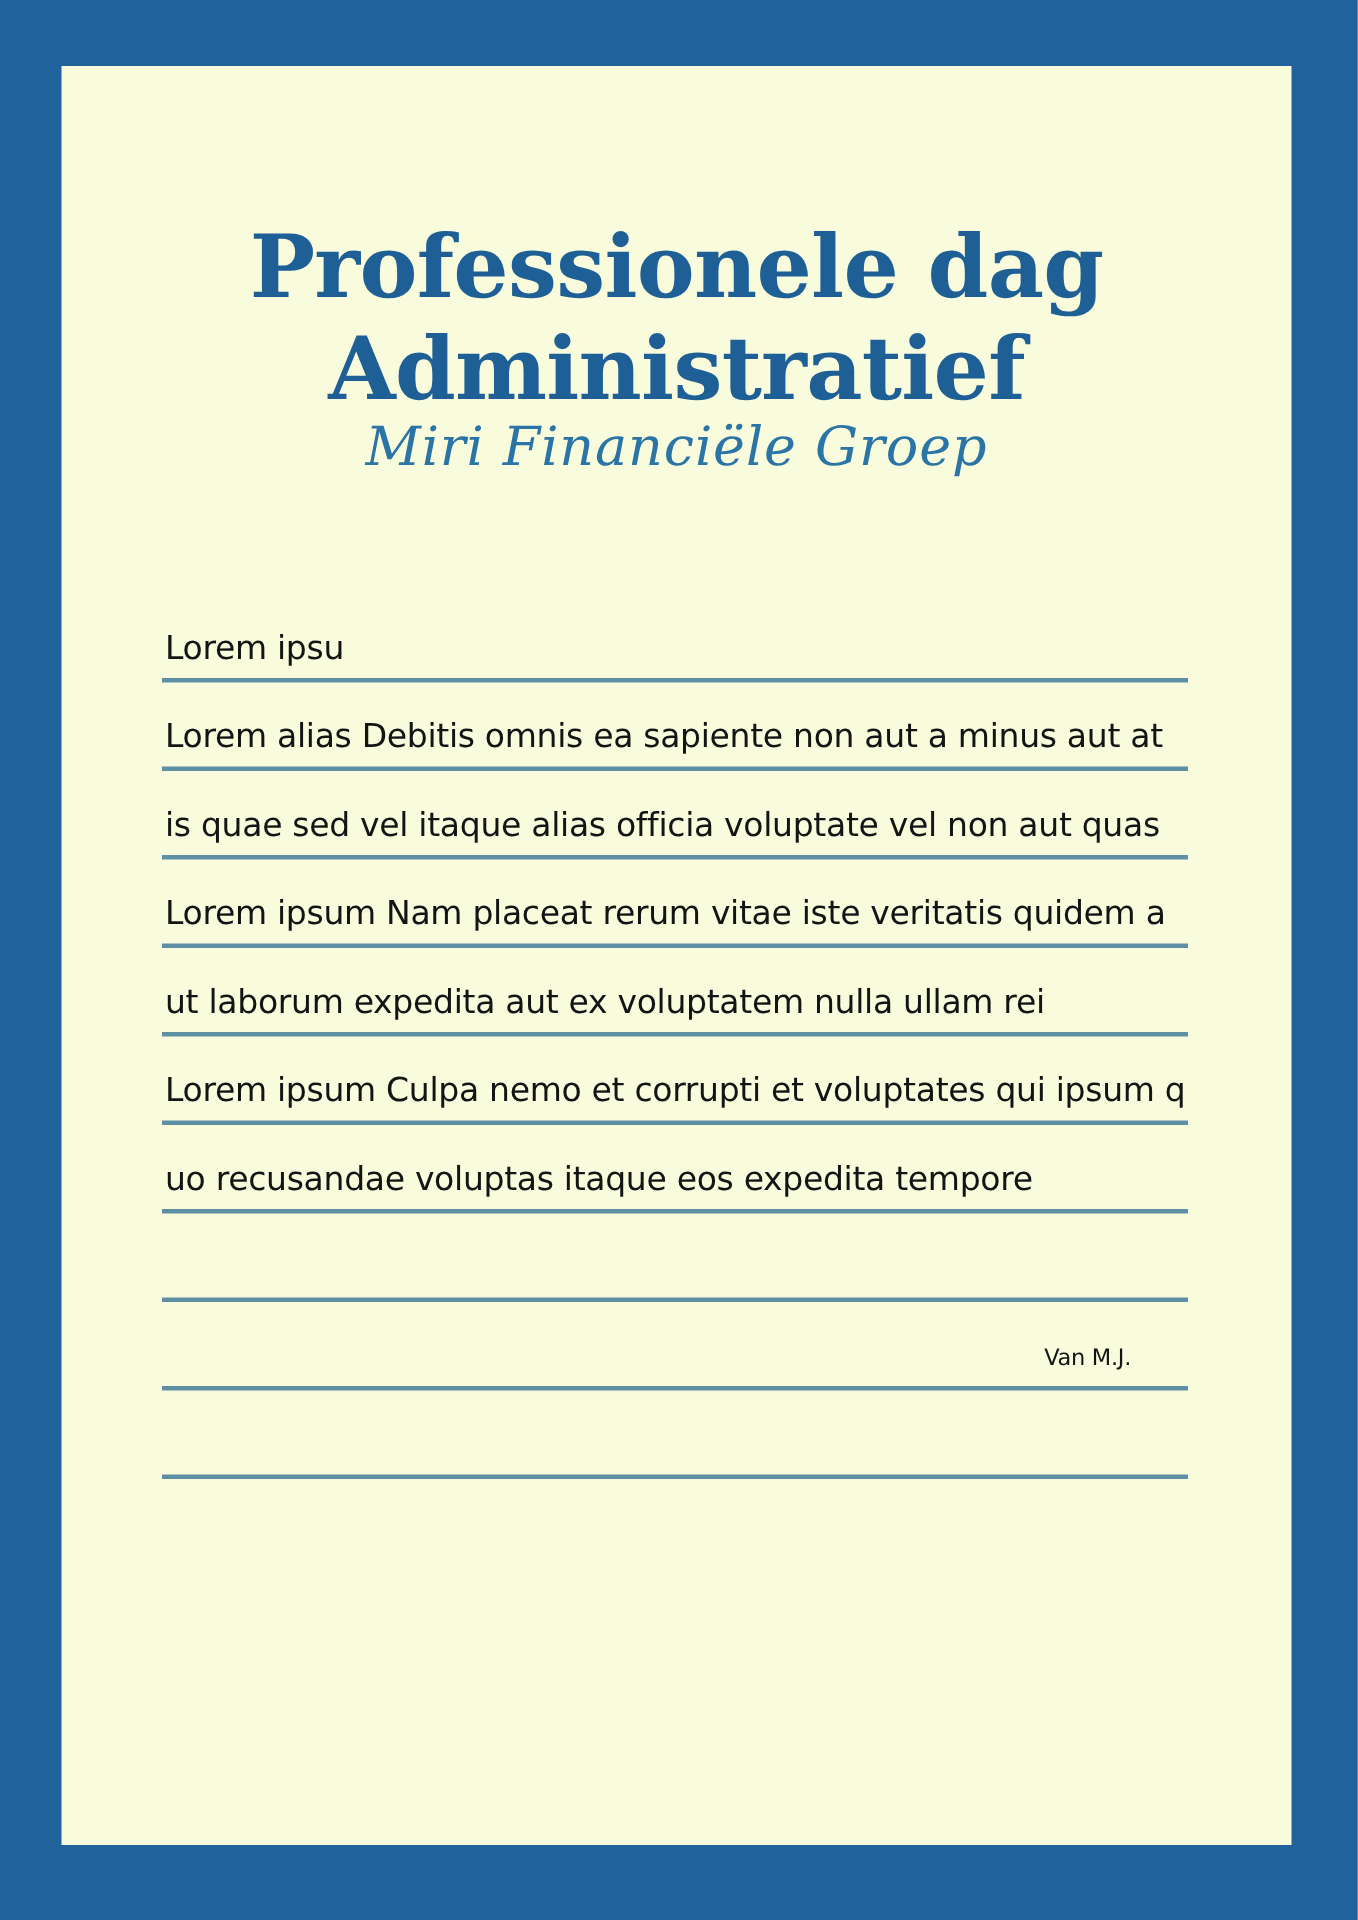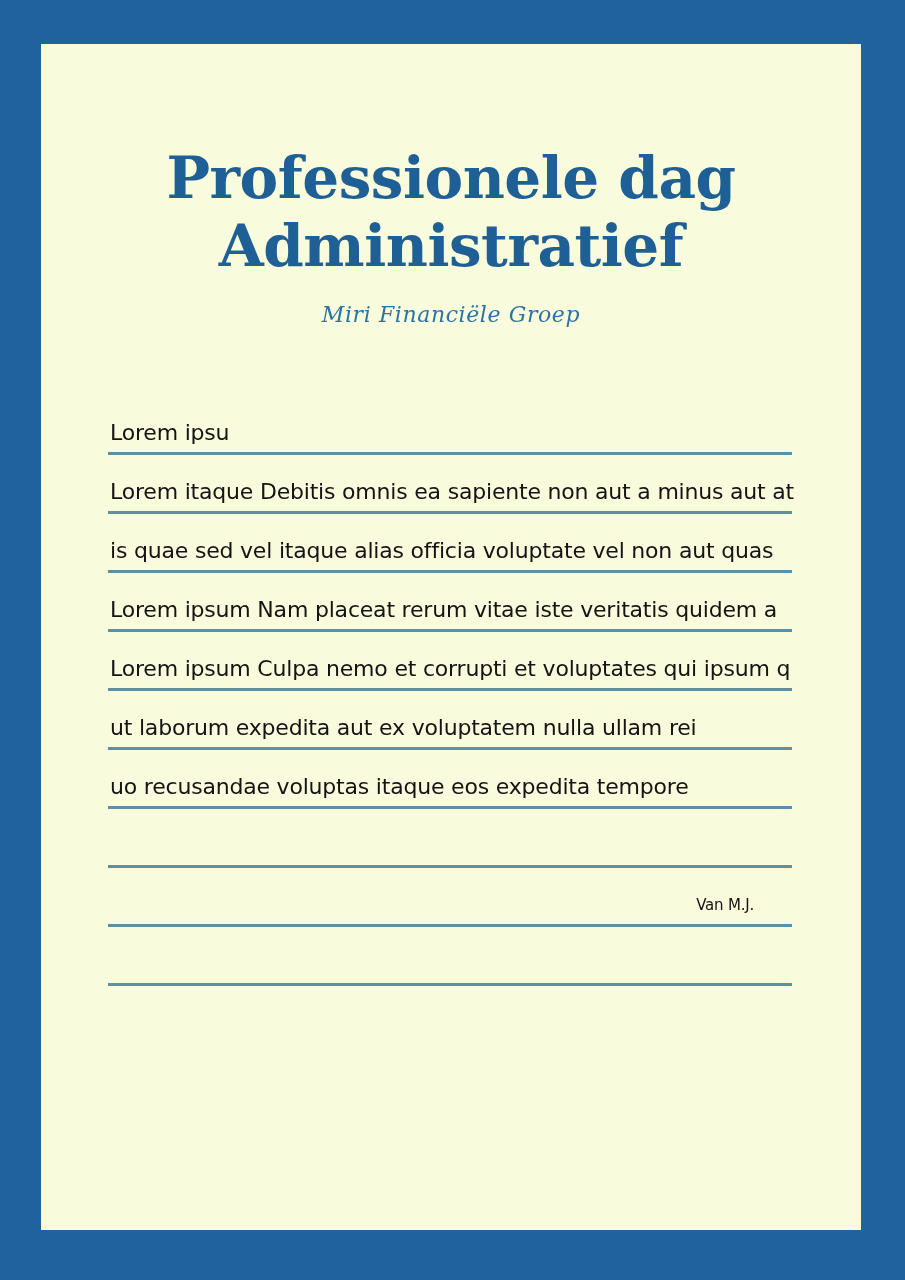--- a/index.html
+++ b/index.html
@@ -42,23 +42,23 @@
     font-weight: bold;
     font-size: 58px;
     line-height: 68px;
     letter-spacing: -0.5px;
     white-space: nowrap;
   }
   #subtitle {
     color: #2b74a6;
     font-family: "DejaVu Serif", "Liberation Serif", serif;
     font-style: italic;
-    font-size: 22px;
+    font-size: 36px;
     line-height: 34px;
-    margin-top: 18px;
+    margin-top: 2px;
     letter-spacing: 0.6px;
     white-space: nowrap;
   }
 
   
   #body-area {
     position: absolute;
     left: 67px;          
     top: 352px;          
     width: 684px;        
@@ -113,37 +113,37 @@
       <div class="title-line">Administratief</div>
       <div id="subtitle">Miri Financiële Groep</div>
     </div>
 
     <div id="body-area">
         <div class="row">
           <div class="row-text">Lorem ipsu</div>
           <div class="rule"></div>
         </div>
         <div class="row">
-          <div class="row-text">Lorem itaque Debitis omnis ea sapiente non aut a minus aut at</div>
+          <div class="row-text">Lorem alias Debitis omnis ea sapiente non aut a minus aut at</div>
           <div class="rule"></div>
         </div>
         <div class="row">
           <div class="row-text">is quae sed vel itaque alias officia voluptate vel non aut quas</div>
           <div class="rule"></div>
         </div>
         <div class="row">
           <div class="row-text">Lorem ipsum Nam placeat rerum vitae iste veritatis quidem a</div>
           <div class="rule"></div>
         </div>
         <div class="row">
-          <div class="row-text">Lorem ipsum Culpa nemo et corrupti et voluptates qui ipsum q</div>
+          <div class="row-text">ut laborum expedita aut ex voluptatem nulla ullam rei</div>
           <div class="rule"></div>
         </div>
         <div class="row">
-          <div class="row-text">ut laborum expedita aut ex voluptatem nulla ullam rei</div>
+          <div class="row-text">Lorem ipsum Culpa nemo et corrupti et voluptates qui ipsum q</div>
           <div class="rule"></div>
         </div>
         <div class="row">
           <div class="row-text">uo recusandae voluptas itaque eos expedita tempore</div>
           <div class="rule"></div>
         </div>
         <div class="row">
           <div class="row-text empty"></div>
           <div class="rule"></div>
         </div>

